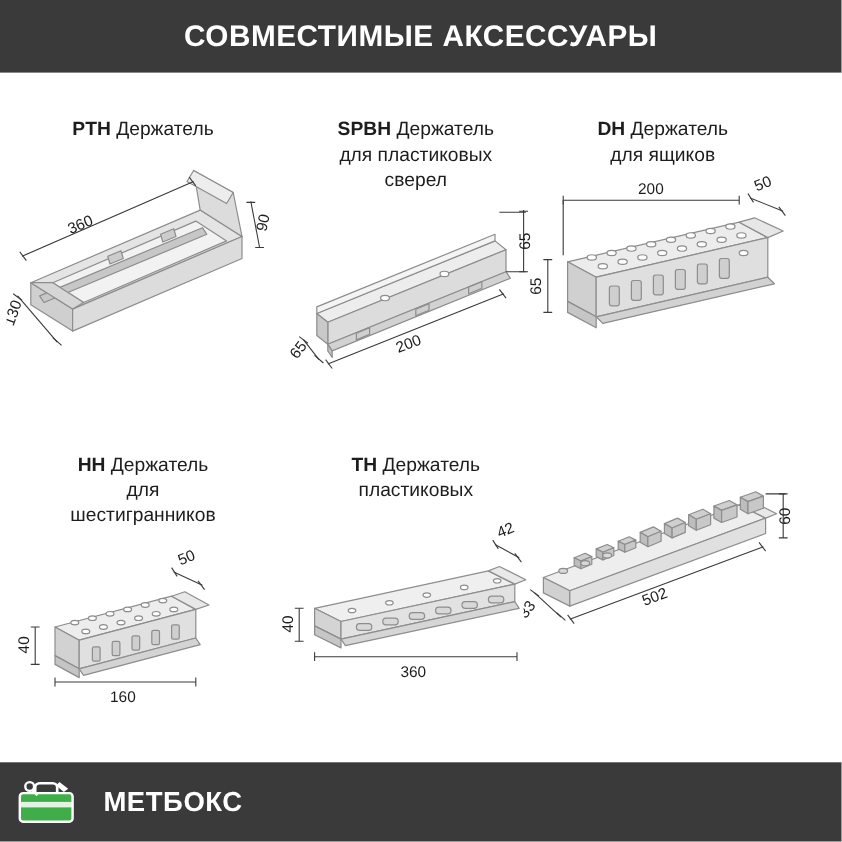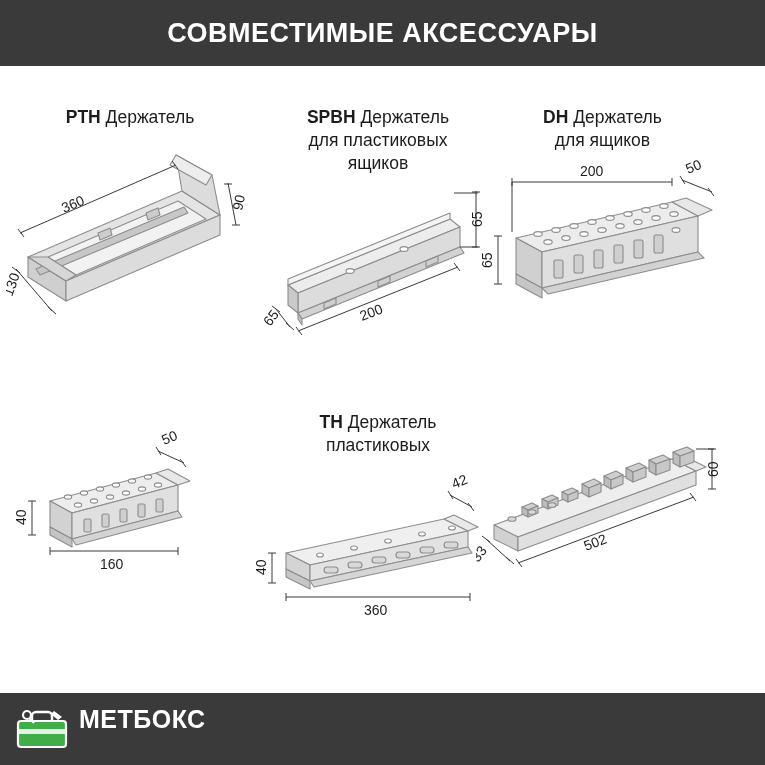--- a/index.html
+++ b/index.html
@@ -86,21 +86,22 @@
     top: 693px;
     width: 765px;
     height: 72px;
     background: #3a3a3a;
     display: flex;
     align-items: center;
   }
   .logo {
     margin-left: 12px;
     display: flex;
-    gap: 7px;
+    align-items: center;
+    gap: 22px;
   }
   .logo-text {
     color: #ffffff;
     font-size: 25px;
     font-weight: bold;
     letter-spacing: 0.5px;
   }
   .logo-box {
     position: relative;
     width: 60px;
@@ -162,21 +163,21 @@
             <text x="6" y="168" transform="rotate(-70 6 168)">130</text>
           </g>
         </svg>
       </div>
     </div>
 
     <div class="cell r1 c2">
       <div class="cell-title">
         <b>SPBH</b><span> Держатель</span><br>
         <span>для пластиковых</span><br>
-        <span>ящиков</span>
+        <span>сверел</span>
       </div>
       <div class="fig">
         <svg width="248" height="170" viewBox="0 0 248 170">
           <g stroke="#8d8d8d" stroke-width="1.1" stroke-linejoin="round">
 
             <polygon points="34,110 196,44 206,52 44,118" fill="#ededed"></polygon>
             <polygon points="44,118 206,52 206,72 44,138" fill="#dcdcdc"></polygon>
             <polygon points="34,110 44,118 44,138 34,130" fill="#c9c9c9"></polygon>
 
             <polygon points="34,104 196,38 196,44 34,110" fill="#f4f4f4"></polygon>
@@ -281,20 +282,25 @@
           <g font-family="Liberation Sans, sans-serif" font-size="14" fill="#1d1d1d">
             <text x="104" y="24">200</text>
             <text x="212" y="22" transform="rotate(-22 212 22)">50</text>
             <text x="16" y="116" transform="rotate(-90 16 116)">65</text>
           </g>
         </svg>
       </div>
     </div>
 
     <div class="cell r2 c1">
+      <div class="cell-title">
+        <b>HH</b><span> Держатель</span><br>
+        <span>для</span><br>
+        <span>шестигранников</span>
+      </div>
       <div class="fig">
         <svg width="248" height="160" viewBox="0 0 248 160">
           <g stroke="#8d8d8d" stroke-width="1.1" stroke-linejoin="round">
 
             <polygon points="44,90 150,62 172,74 66,102" fill="#ededed"></polygon>
             <polygon points="44,90 66,102 66,128 44,116" fill="#d2d2d2"></polygon>
             <polygon points="66,102 172,74 172,100 66,128" fill="#e0e0e0"></polygon>
             <polygon points="44,116 66,128 66,136 44,124" fill="#c4c4c4"></polygon>
             <polygon points="66,128 172,100 176,106 70,134" fill="#d4d4d4"></polygon>
             <polygon points="150,62 172,74 184,70 162,58" fill="#e8e8e8"></polygon>

